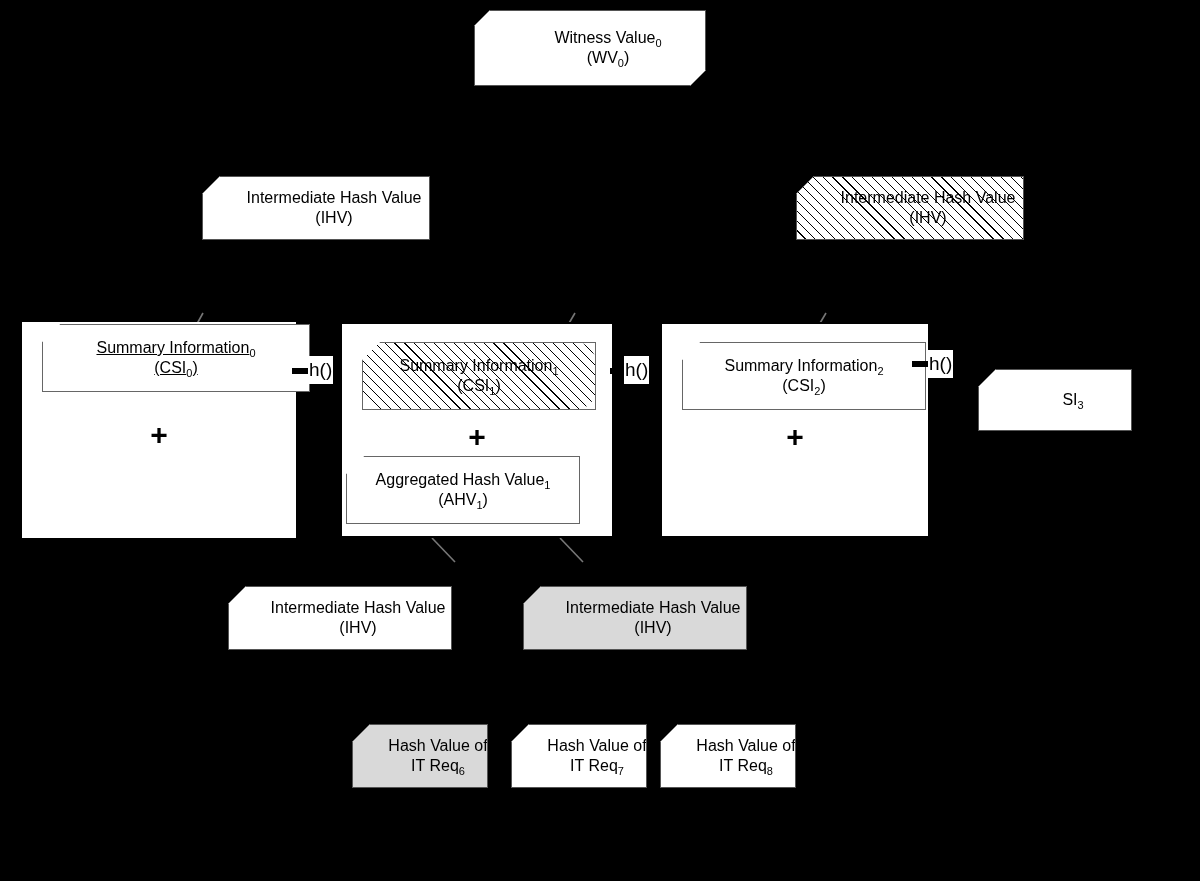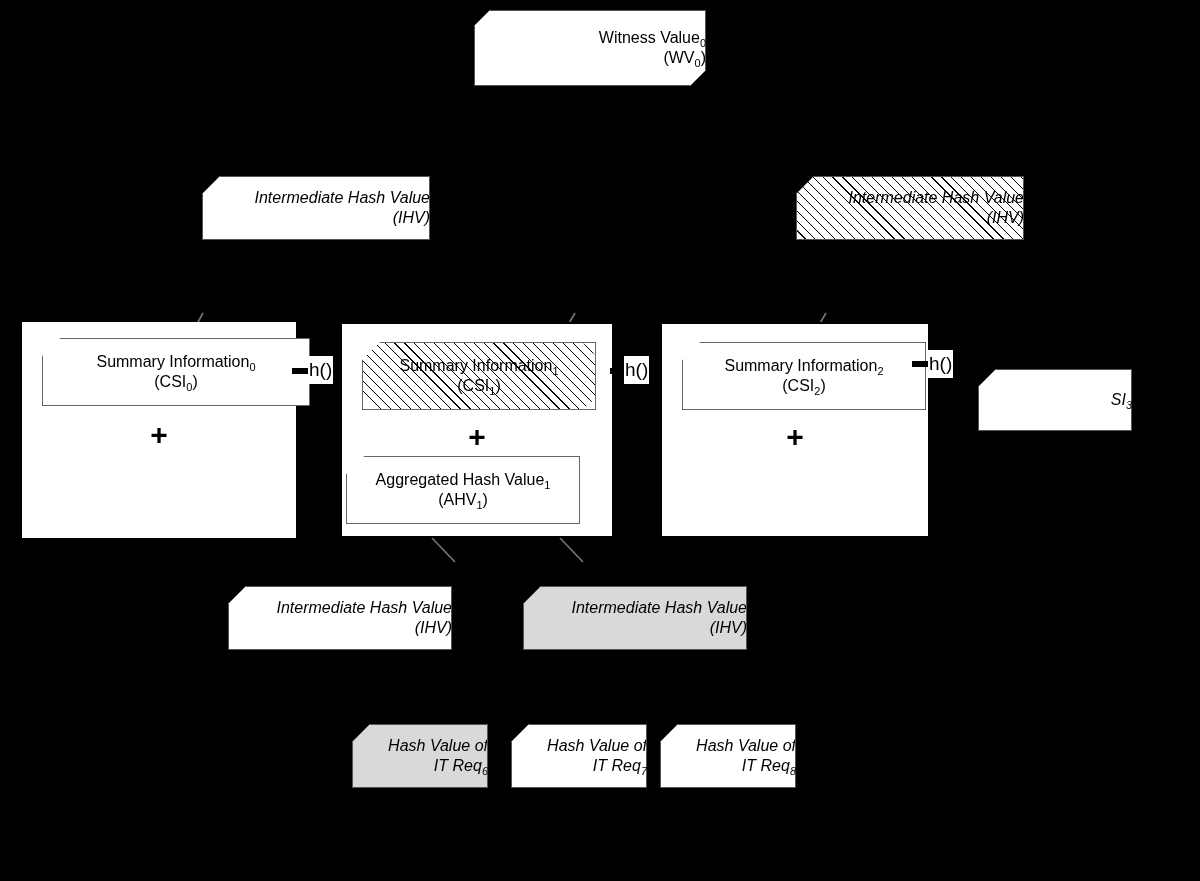--- a/index.html
+++ b/index.html
@@ -9,35 +9,34 @@
     color:#000;overflow:hidden;
   }
   #stage{position:relative;width:1200px;height:881px;background:#000;}
 
   
   .note{
     position:absolute;
     box-sizing:border-box;
     background:#ffffff;
     display:flex;flex-direction:column;
-    align-items:flex-end;justify-content:center;
+    align-items:center;justify-content:center;
     text-align:center;
     line-height:1.25;
     color:#000;
     font-size:16px;
     padding-left:36px;
   }
   
   .note.tl-br{
     clip-path:polygon(16px 0, 100% 0, 100% calc(100% - 16px), calc(100% - 16px) 100%, 0 100%, 0 16px);
   }
   
   .note.tl{
     clip-path:polygon(18px 0, 100% 0, 100% 100%, 0 100%, 0 18px);
-    font-style:italic;
   }
   .note .ln{display:block;white-space:nowrap;}
 
   
   .note.outlined{ }
   .note.outlined::before{
     content:"";position:absolute;inset:0;
     border:1.5px solid #555;
     clip-path:inherit;
     pointer-events:none;
@@ -146,21 +145,21 @@
     <span class="ln">Intermediate Hash Value</span>
     <span class="ln">(IHV)</span>
   </div>
 
   <div class="note tl outlined hatch" style="left:796px;top:176px;width:228px;height:64px;">
     <span class="ln">Intermediate Hash Value</span>
     <span class="ln">(IHV)</span>
   </div>
 
   <div class="block" style="left:22px;top:322px;width:274px;height:216px;">
-    <div class="inner" style="left:20px;top:16px;width:268px;height:68px;">
+    <div class="inner" style="left:20px;top:2px;width:268px;height:68px;text-decoration:underline;">
       <span class="ln"><span>Summary Information</span><sub>0</sub></span>
       <span class="ln"><span>(CSI</span><sub>0</sub><span>)</span></span>
     </div>
     <div class="plus" style="left:0;top:98px;width:274px;">+</div>
   </div>
 
   <div class="stub" style="left:292px;top:368px;"></div>
   <div class="hfn" style="left:308px;top:357px;">
     <span class="lbl">h()</span>
     <span class="arrow"></span>

